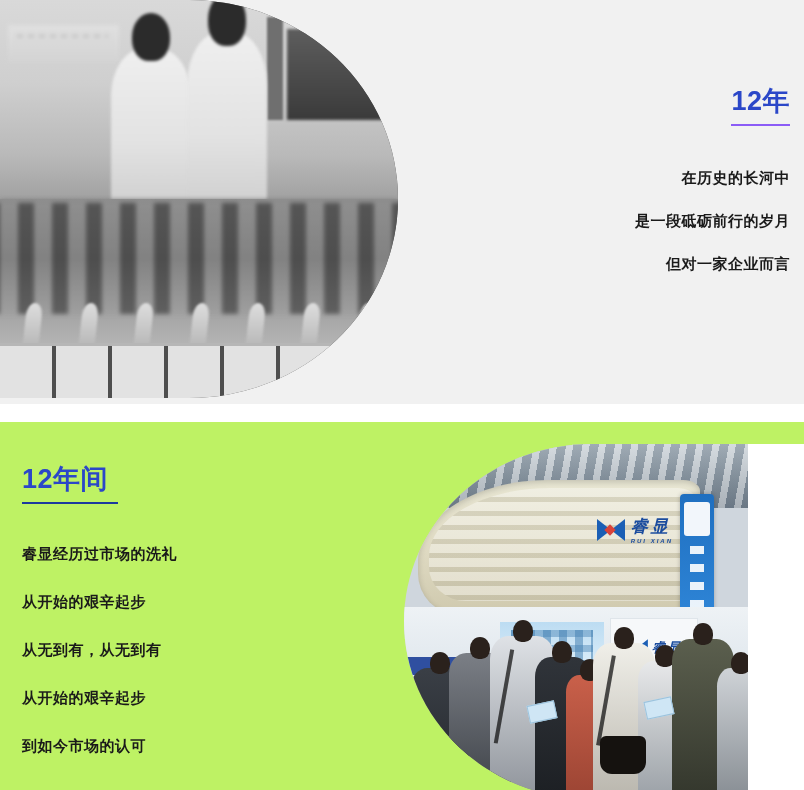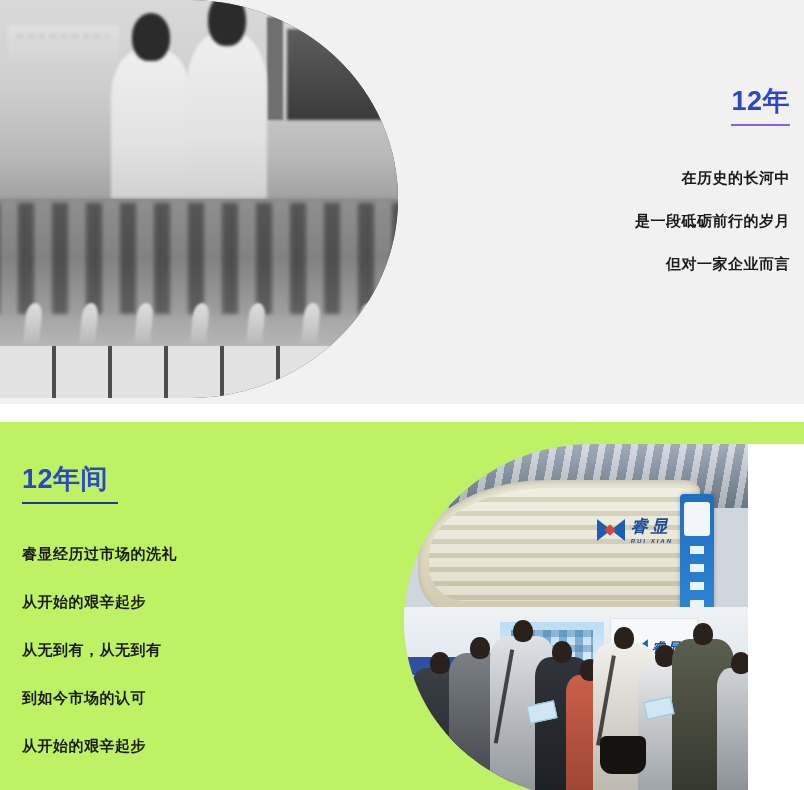--- a/index.html
+++ b/index.html
@@ -450,22 +450,22 @@
   <div class="divider-white"></div>
 
   <div class="section-bottom">
 
     <div class="bottom-text">
       <div class="heading-2">12年间</div>
       <div class="bottom-lines">
         <div class="line">睿显经历过市场的洗礼</div>
         <div class="line">从开始的艰辛起步</div>
         <div class="line">从无到有，从无到有</div>
+        <div class="line">从开始的艰辛起步</div>
         <div class="line">到如今市场的认可</div>
-        <div class="line">从开始的艰辛起步</div>
       </div>
     </div>
 
     <div class="photo-expo">
       <div class="expo-inner">
 
         <div class="expo-ceiling"></div>
         <div class="expo-fascia"></div>
 
         <div class="logo-big">

